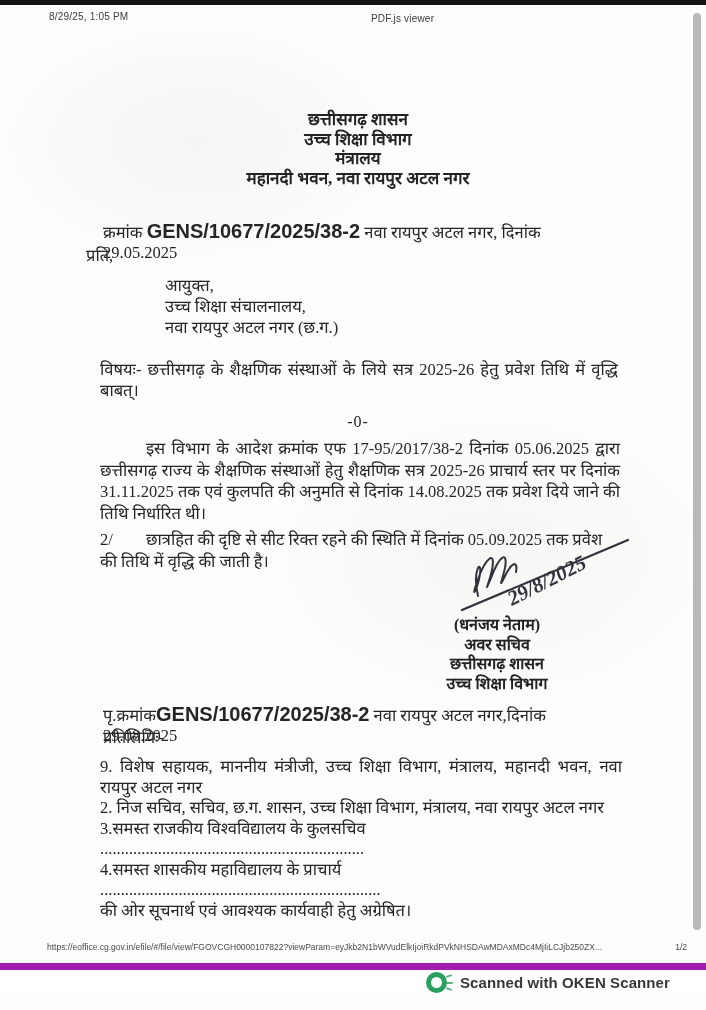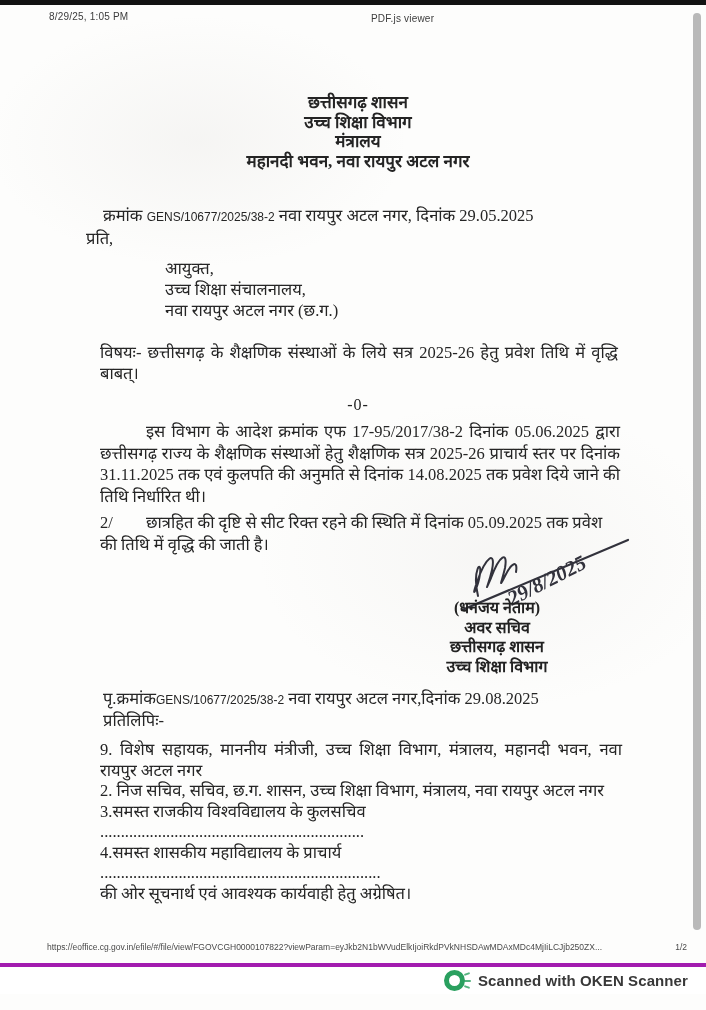--- a/index.html
+++ b/index.html
@@ -29,30 +29,30 @@
     position: absolute; top: 0; left: 0; width: 8px; height: 917px;
     background: #b9b9b9; border-radius: 4px;
   }
   .page {
     position: absolute; inset: 0;
     background:
       radial-gradient(ellipse 300px 180px at 28% 14%, rgba(190,186,180,.12), transparent 70%),
       radial-gradient(ellipse 340px 220px at 70% 55%, rgba(190,186,180,.10), transparent 70%),
       transparent;
   }
-  .hi { font-family: "Liberation Serif", "DejaVu Serif", serif; }
+  .hi { font-family: "Liberation Serif", "DejaVu Serif", serif; margin-top: 17px; }
   .org-header {
     position: absolute; top: 93px; left: 103px; width: 510px;
     text-align: center; font-size: 17px; line-height: 19.5px;
     font-weight: 600; color: #242424;
   }
   .abs { position: absolute; }
   .body-text { font-size: 16.5px; color: #252525; }
   .ref-line { top: 203px; left: 103px; width: 515px; }
-  .ref-num { font-family: "Liberation Sans", "DejaVu Sans", sans-serif; font-weight: 400; font-size: 12px; }
+  .ref-num { font-family: "Liberation Sans", "DejaVu Sans", sans-serif; font-weight: 700; font-size: 20px; }
   .to-label { top: 226px; left: 86px; }
   .addressee { top: 258px; left: 165px; line-height: 21px; }
   .subject { top: 342px; left: 100px; width: 518px; line-height: 21px; text-align: justify; }
   .divider { top: 396px; left: 103px; width: 510px; text-align: center; font-size: 16px; letter-spacing: 1px; }
   .para1 { top: 421px; left: 100px; width: 520px; line-height: 21.5px; text-align: justify; text-indent: 46px; }
   .para2 { top: 512px; left: 100px; width: 520px; line-height: 21.5px; }
   .para2 .num { display: inline-block; width: 46px; }
   .signature-wrap { top: 518px; left: 450px; width: 195px; height: 100px; }
   .sig-ink { stroke: #32323c; fill: none; stroke-linecap: round; }
   .sig-date {
@@ -65,23 +65,23 @@
   .copies { top: 740px; left: 100px; width: 522px; line-height: 20.5px; }
   .copies .copy-item-1 { text-align: justify; }
   .closing { display: block; }
   .url-footer {
     position: absolute; top: 942px; left: 47px; width: 640px;
     font-family: "Liberation Sans", "DejaVu Sans", sans-serif;
     font-size: 8.5px; color: #4a4a4a; display: flex; justify-content: space-between;
   }
   .brand-footer {
     position: absolute; left: 0; top: 963px; width: 706px; height: 31px;
-    background: #ffffff; border-top: 4px solid #a21caf;
+    background: #ffffff; border-top: 7px solid #a21caf;
     display: flex; align-items: center; justify-content: flex-end;
-    padding-right: 18px; gap: 13px;
+    padding-right: 36px; gap: 13px;
   }
   .oken-icon { position: relative; width: 21px; height: 21px; }
   .oken-ring {
     position: absolute; left: 0; top: 0; width: 21px; height: 21px;
     border-radius: 50%; border: 5px solid #2aa05f;
   }
   .oken-dash { position: absolute; background: #2aa05f; border-radius: 2px; }
   .oken-dash.d1 { width: 6px; height: 2px; right: -5px; top: 3px; transform: rotate(-20deg); opacity:.8; }
   .oken-dash.d2 { width: 7px; height: 2px; right: -6px; top: 10px; opacity:.8; }
   .oken-dash.d3 { width: 6px; height: 2px; right: -5px; top: 16px; transform: rotate(20deg); opacity:.8; }

